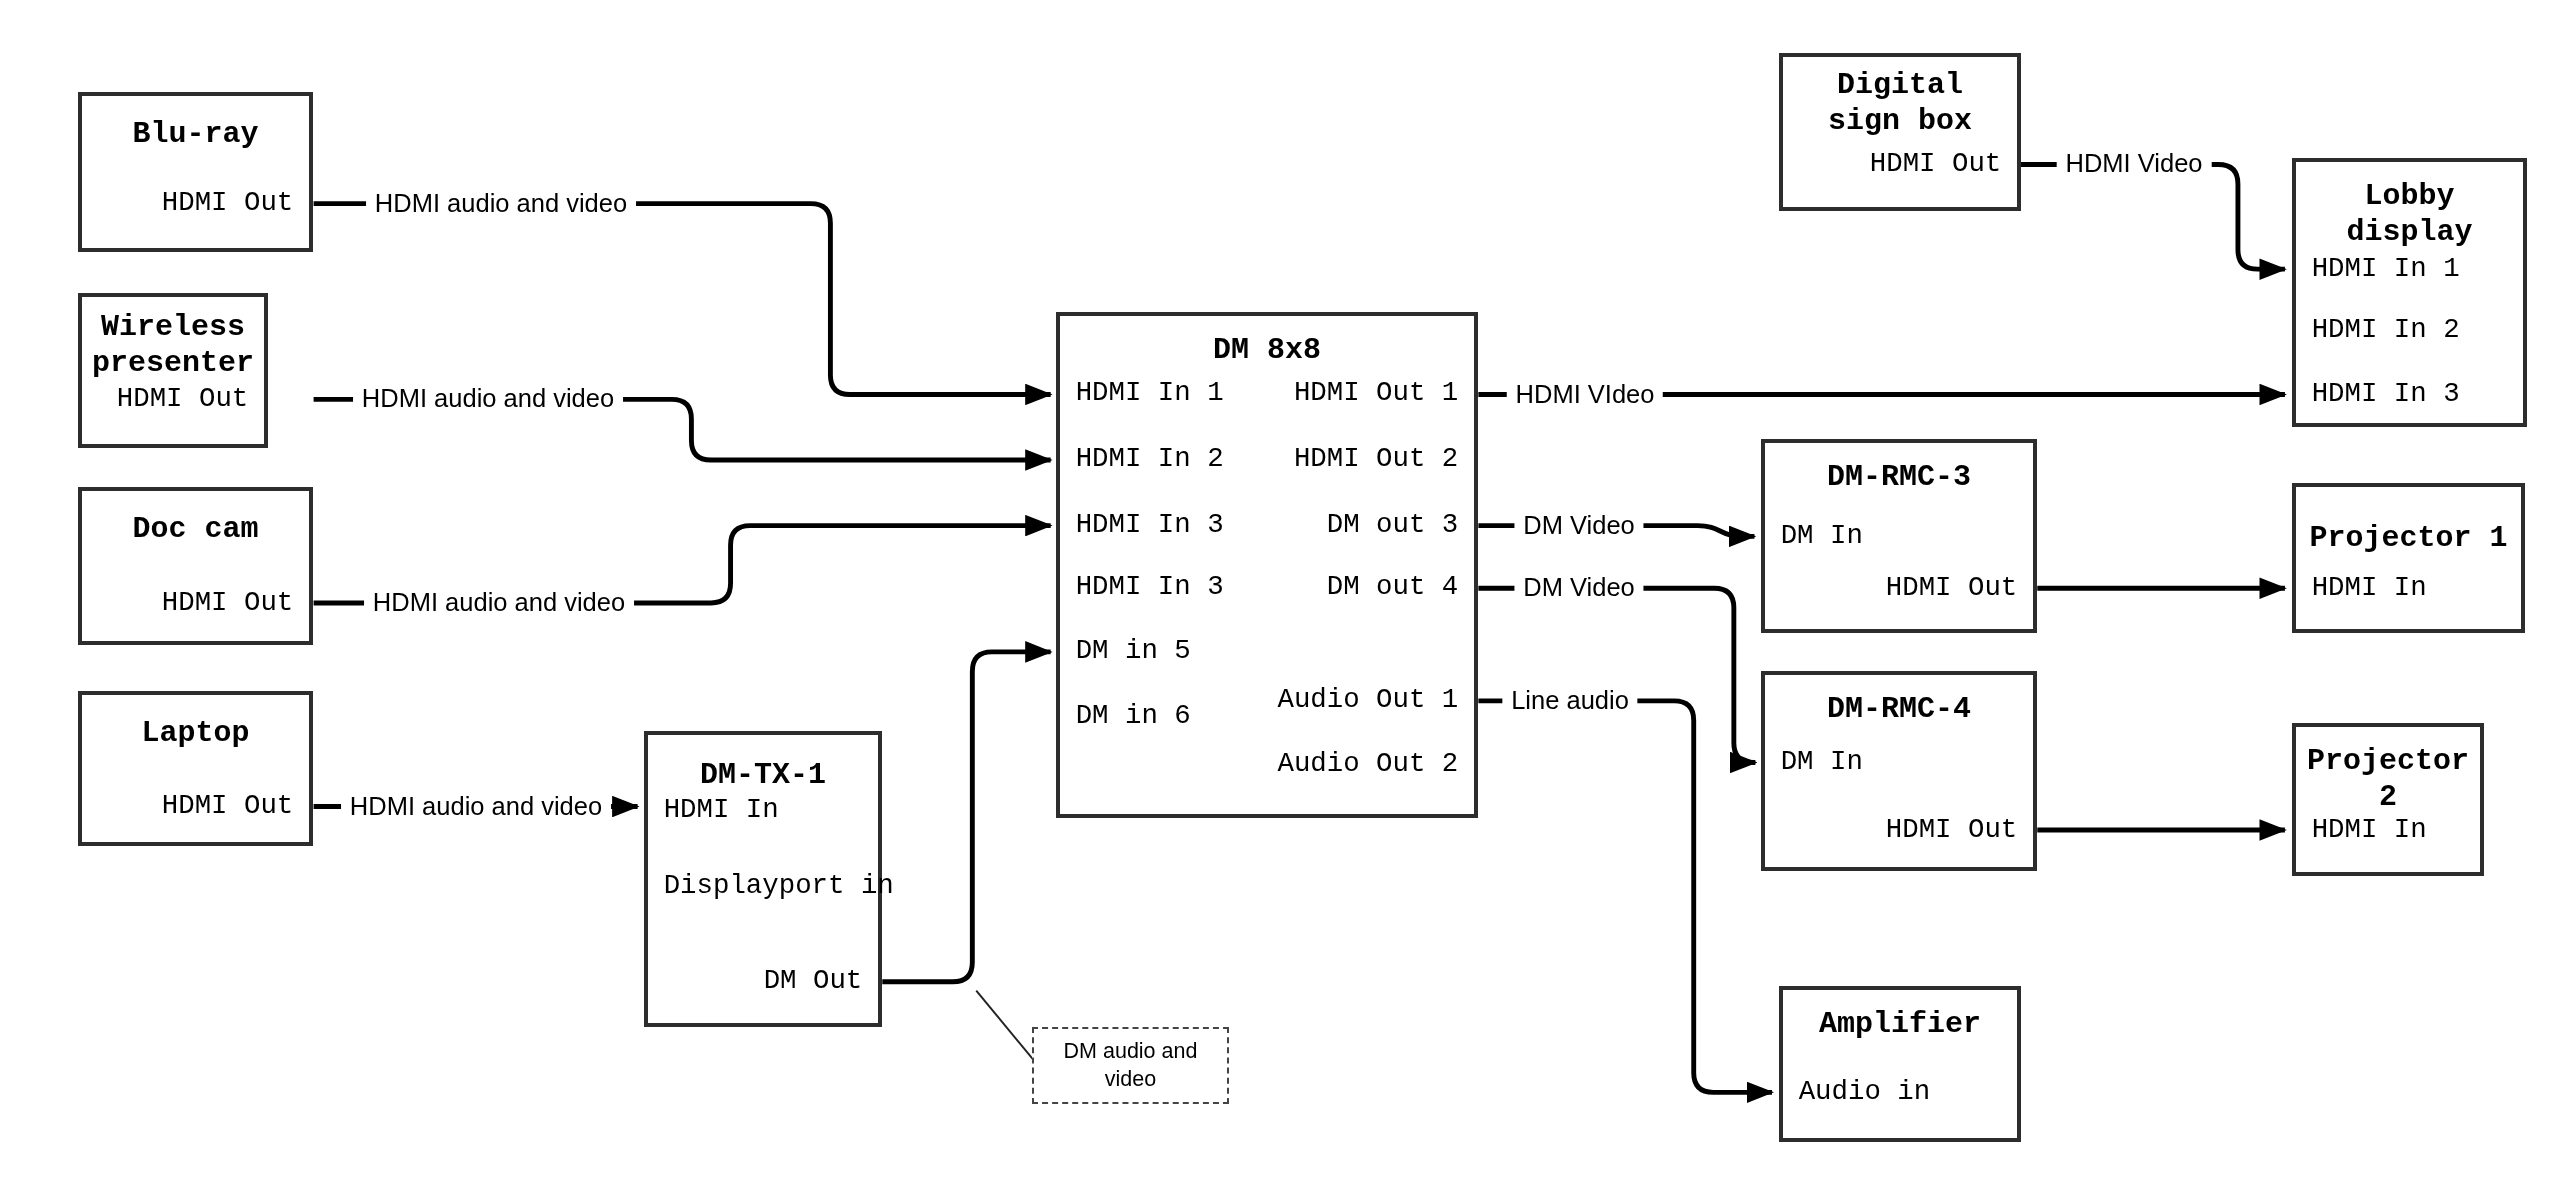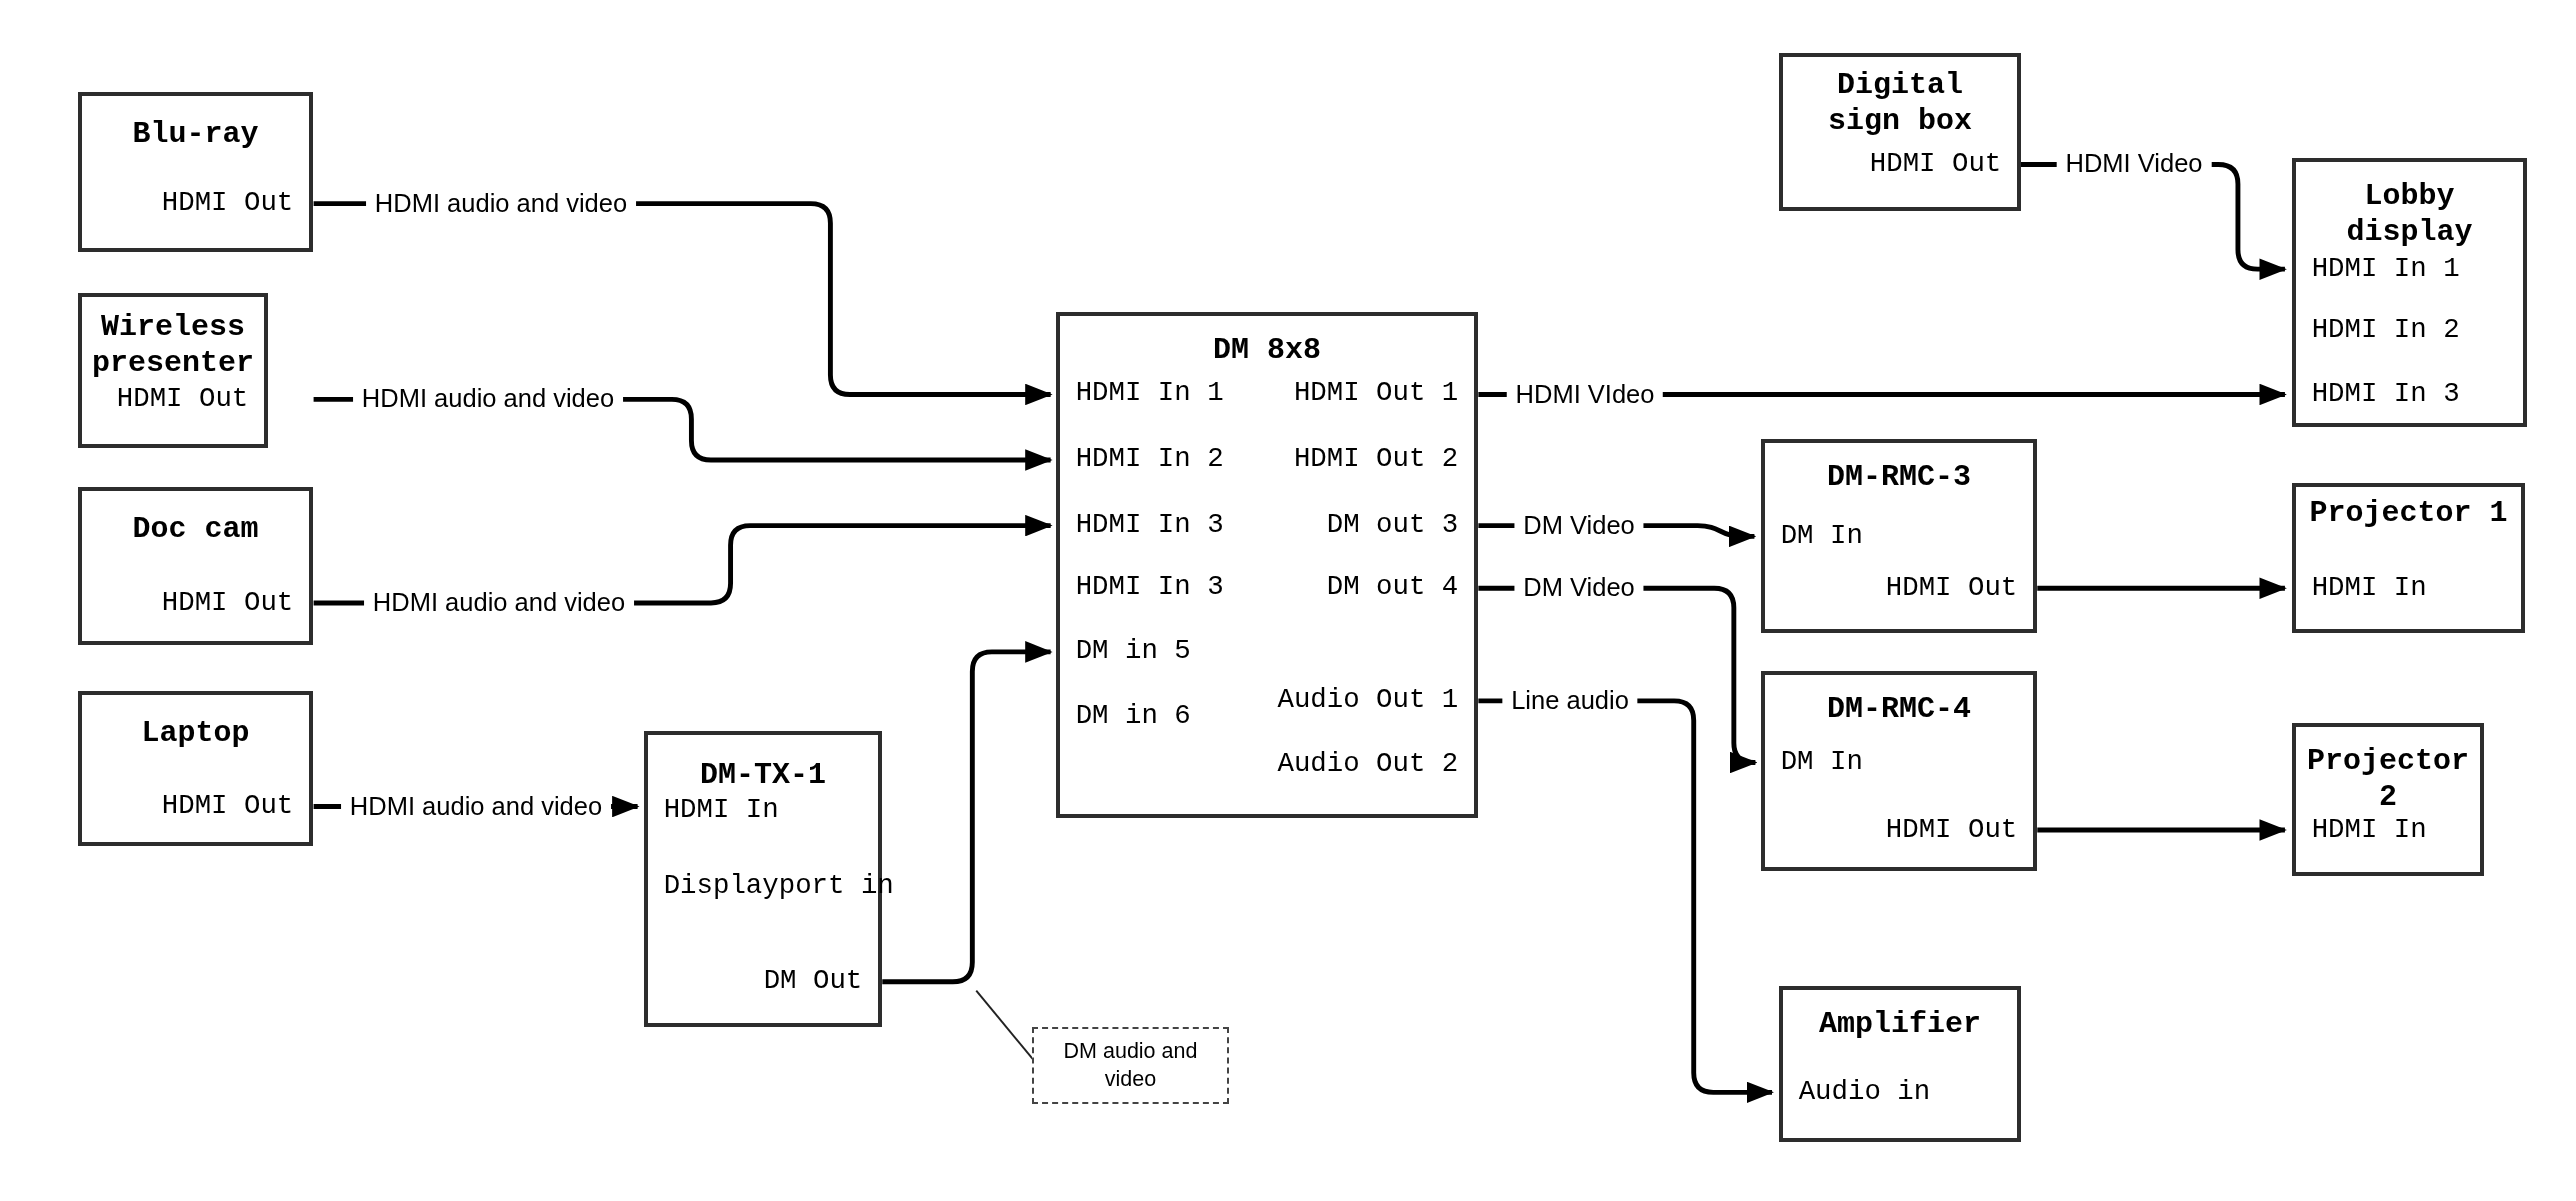--- a/index.html
+++ b/index.html
@@ -140,21 +140,21 @@
     <div class="port left" style="top:232px;">HDMI In 3</div>
   </div>
 
   <div class="node" style="left:1761px;top:439px;width:276px;height:194px;">
     <div class="title" style="top:15.7px;">DM-RMC-3</div>
     <div class="port left" style="top:93px;">DM In</div>
     <div class="port right" style="top:145px;">HDMI Out</div>
   </div>
 
   <div class="node" style="left:2292px;top:483px;width:233px;height:150px;">
-    <div class="title" style="top:8px;">Projector 1</div>
+    <div class="title" style="top:33px;">Projector 1</div>
     <div class="port left" style="top:101px;">HDMI In</div>
   </div>
 
   <div class="node" style="left:1761px;top:671px;width:276px;height:200px;">
     <div class="title" style="top:15.7px;">DM-RMC-4</div>
     <div class="port left" style="top:87px;">DM In</div>
     <div class="port right" style="top:155px;">HDMI Out</div>
   </div>
 
   <div class="node" style="left:2292px;top:723px;width:192px;height:153px;">

